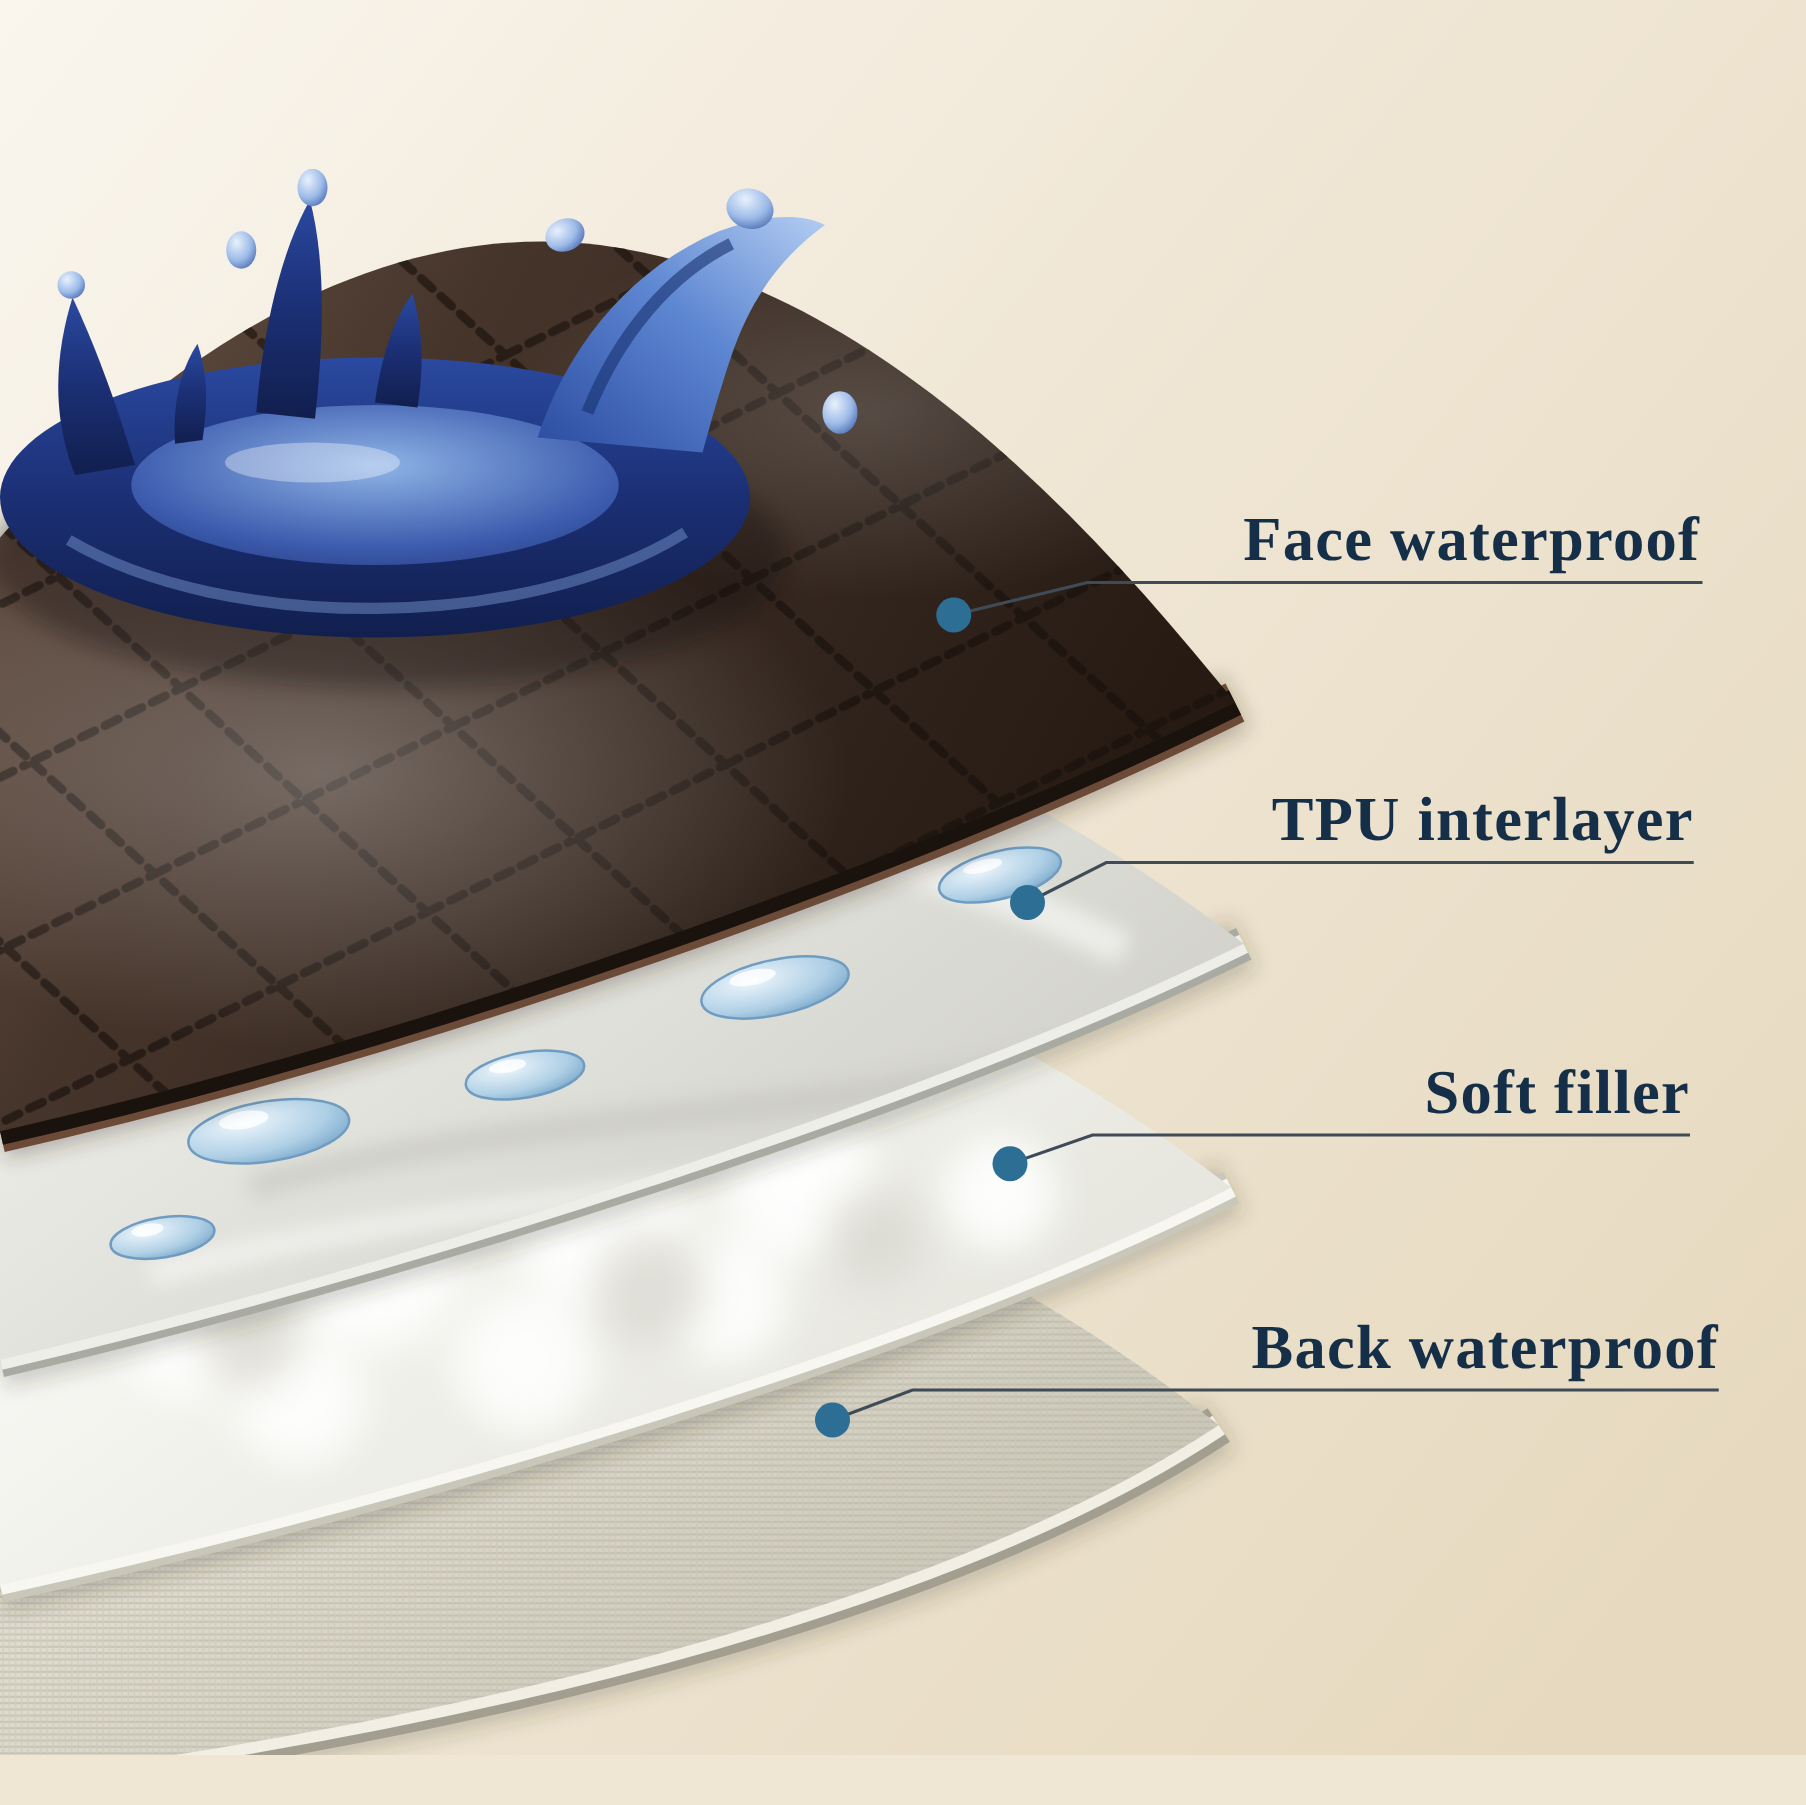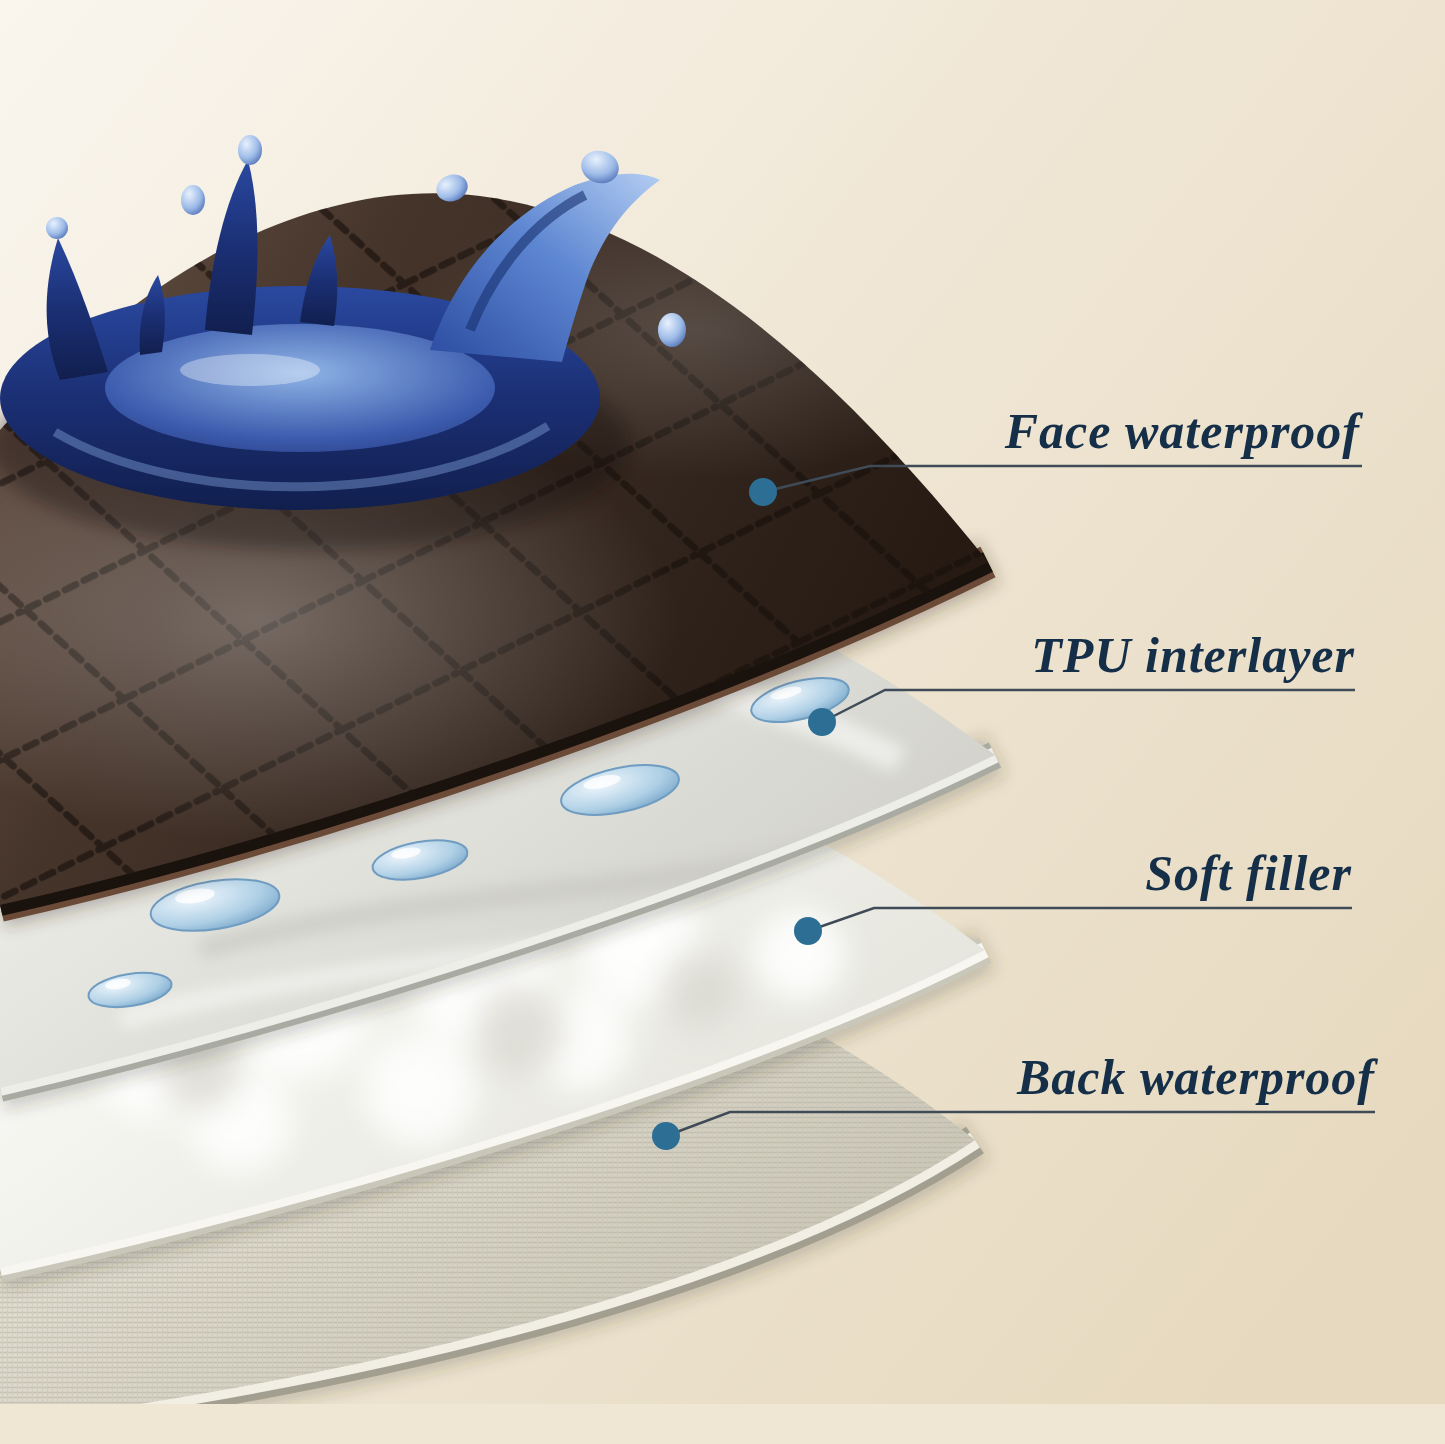--- a/index.html
+++ b/index.html
@@ -1,16 +1,16 @@
 <!DOCTYPE html>
 <html><head>
 <meta charset="utf-8">
 <style>
   html,body{margin:0;padding:0;background:#efe6d4;}
-  .stage{position:relative;width:1445px;height:1404px;overflow:hidden;font-style:italic;}
+  .stage{position:relative;width:1445px;height:1404px;overflow:hidden;}
   svg{display:block;}
   .callout-label{
     font-family:"Liberation Serif","DejaVu Serif",serif;
     font-size:50px;
     font-weight:600;
     letter-spacing:1px;
   }
   .leader{fill:none;stroke-width:2.5px;}
 </style>
 </head>

